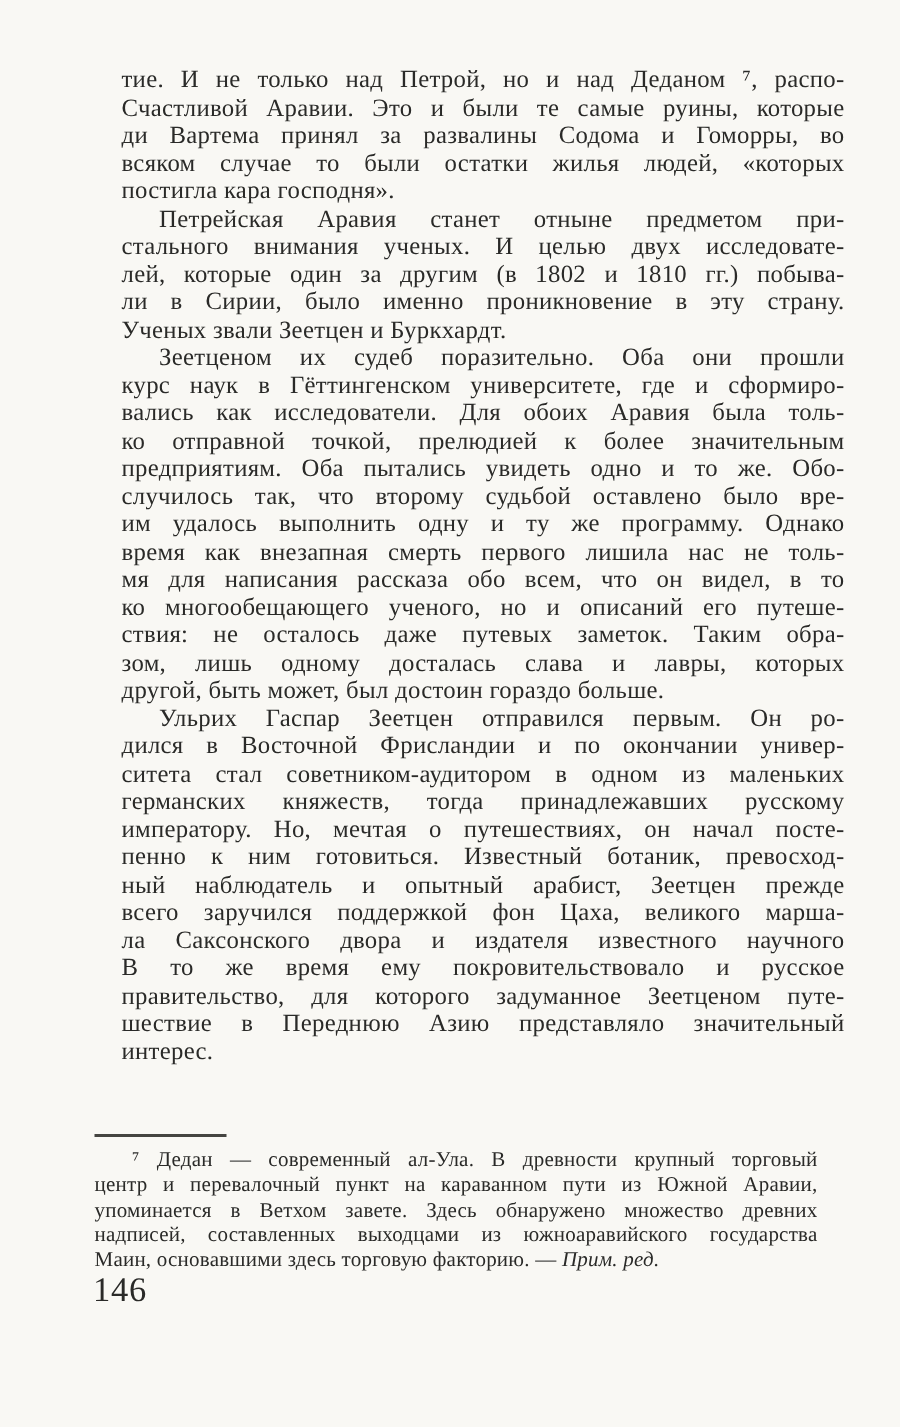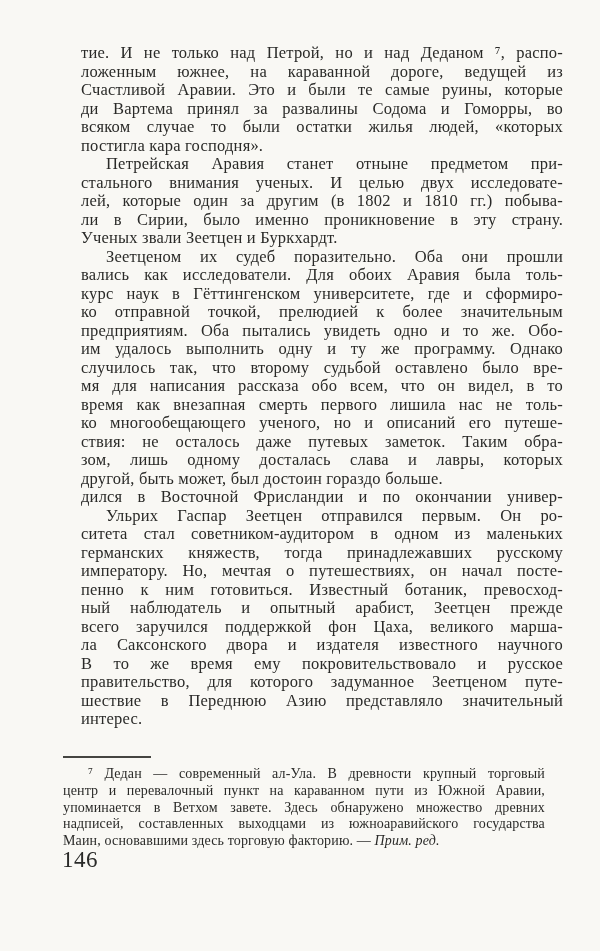--- a/index.html
+++ b/index.html
@@ -70,51 +70,50 @@
     font-style: italic;
   }
 </style>
 </head>
 <body>
 
 <div class="page">
   <div class="text-block" id="main-text">
       <div>
         <div class="line">тие. И не только над Петрой, но и над Деданом ⁷, распо-</div>
-        <div class="line">ложенным южнее, на караванной дороге, ведущей из</div>
         <div class="line">Счастливой Аравии. Это и были те самые руины, которые</div>
         <div class="line">ди Вартема принял за развалины Содома и Гоморры, во</div>
         <div class="line">всяком случае то были остатки жилья людей, «которых</div>
         <div class="line para-end">постигла кара господня».</div>
       </div>
       <div>
         <div class="line indent">Петрейская Аравия станет отныне предметом при-</div>
         <div class="line">стального внимания ученых. И целью двух исследовате-</div>
         <div class="line">лей, которые один за другим (в 1802 и 1810 гг.) побыва-</div>
         <div class="line">ли в Сирии, было именно проникновение в эту страну.</div>
         <div class="line para-end">Ученых звали Зеетцен и Буркхардт.</div>
       </div>
       <div>
         <div class="line indent">Зеетценом их судеб поразительно. Оба они прошли</div>
+        <div class="line">курс наук в Гёттингенском университете, где и сформиро-</div>
         <div class="line">вались как исследователи. Для обоих Аравия была толь-</div>
-        <div class="line">курс наук в Гёттингенском университете, где и сформиро-</div>
         <div class="line">ко отправной точкой, прелюдией к более значительным</div>
         <div class="line">предприятиям. Оба пытались увидеть одно и то же. Обо-</div>
+        <div class="line">случилось так, что второму судьбой оставлено было вре-</div>
         <div class="line">им удалось выполнить одну и ту же программу. Однако</div>
-        <div class="line">случилось так, что второму судьбой оставлено было вре-</div>
+        <div class="line">время как внезапная смерть первого лишила нас не толь-</div>
         <div class="line">мя для написания рассказа обо всем, что он видел, в то</div>
-        <div class="line">время как внезапная смерть первого лишила нас не толь-</div>
         <div class="line">ко многообещающего ученого, но и описаний его путеше-</div>
         <div class="line">ствия: не осталось даже путевых заметок. Таким обра-</div>
         <div class="line">зом, лишь одному досталась слава и лавры, которых</div>
         <div class="line para-end">другой, быть может, был достоин гораздо больше.</div>
       </div>
       <div>
+        <div class="line indent">Ульрих Гаспар Зеетцен отправился первым. Он ро-</div>
         <div class="line">дился в Восточной Фрисландии и по окончании универ-</div>
-        <div class="line indent">Ульрих Гаспар Зеетцен отправился первым. Он ро-</div>
         <div class="line">ситета стал советником-аудитором в одном из маленьких</div>
         <div class="line">германских княжеств, тогда принадлежавших русскому</div>
         <div class="line">императору. Но, мечтая о путешествиях, он начал посте-</div>
         <div class="line">пенно к ним готовиться. Известный ботаник, превосход-</div>
         <div class="line">ный наблюдатель и опытный арабист, Зеетцен прежде</div>
         <div class="line">всего заручился поддержкой фон Цаха, великого марша-</div>
         <div class="line">ла Саксонского двора и издателя известного научного</div>
         <div class="line">В то же время ему покровительствовало и русское</div>
         <div class="line">правительство, для которого задуманное Зеетценом путе-</div>
         <div class="line">шествие в Переднюю Азию представляло значительный</div>

